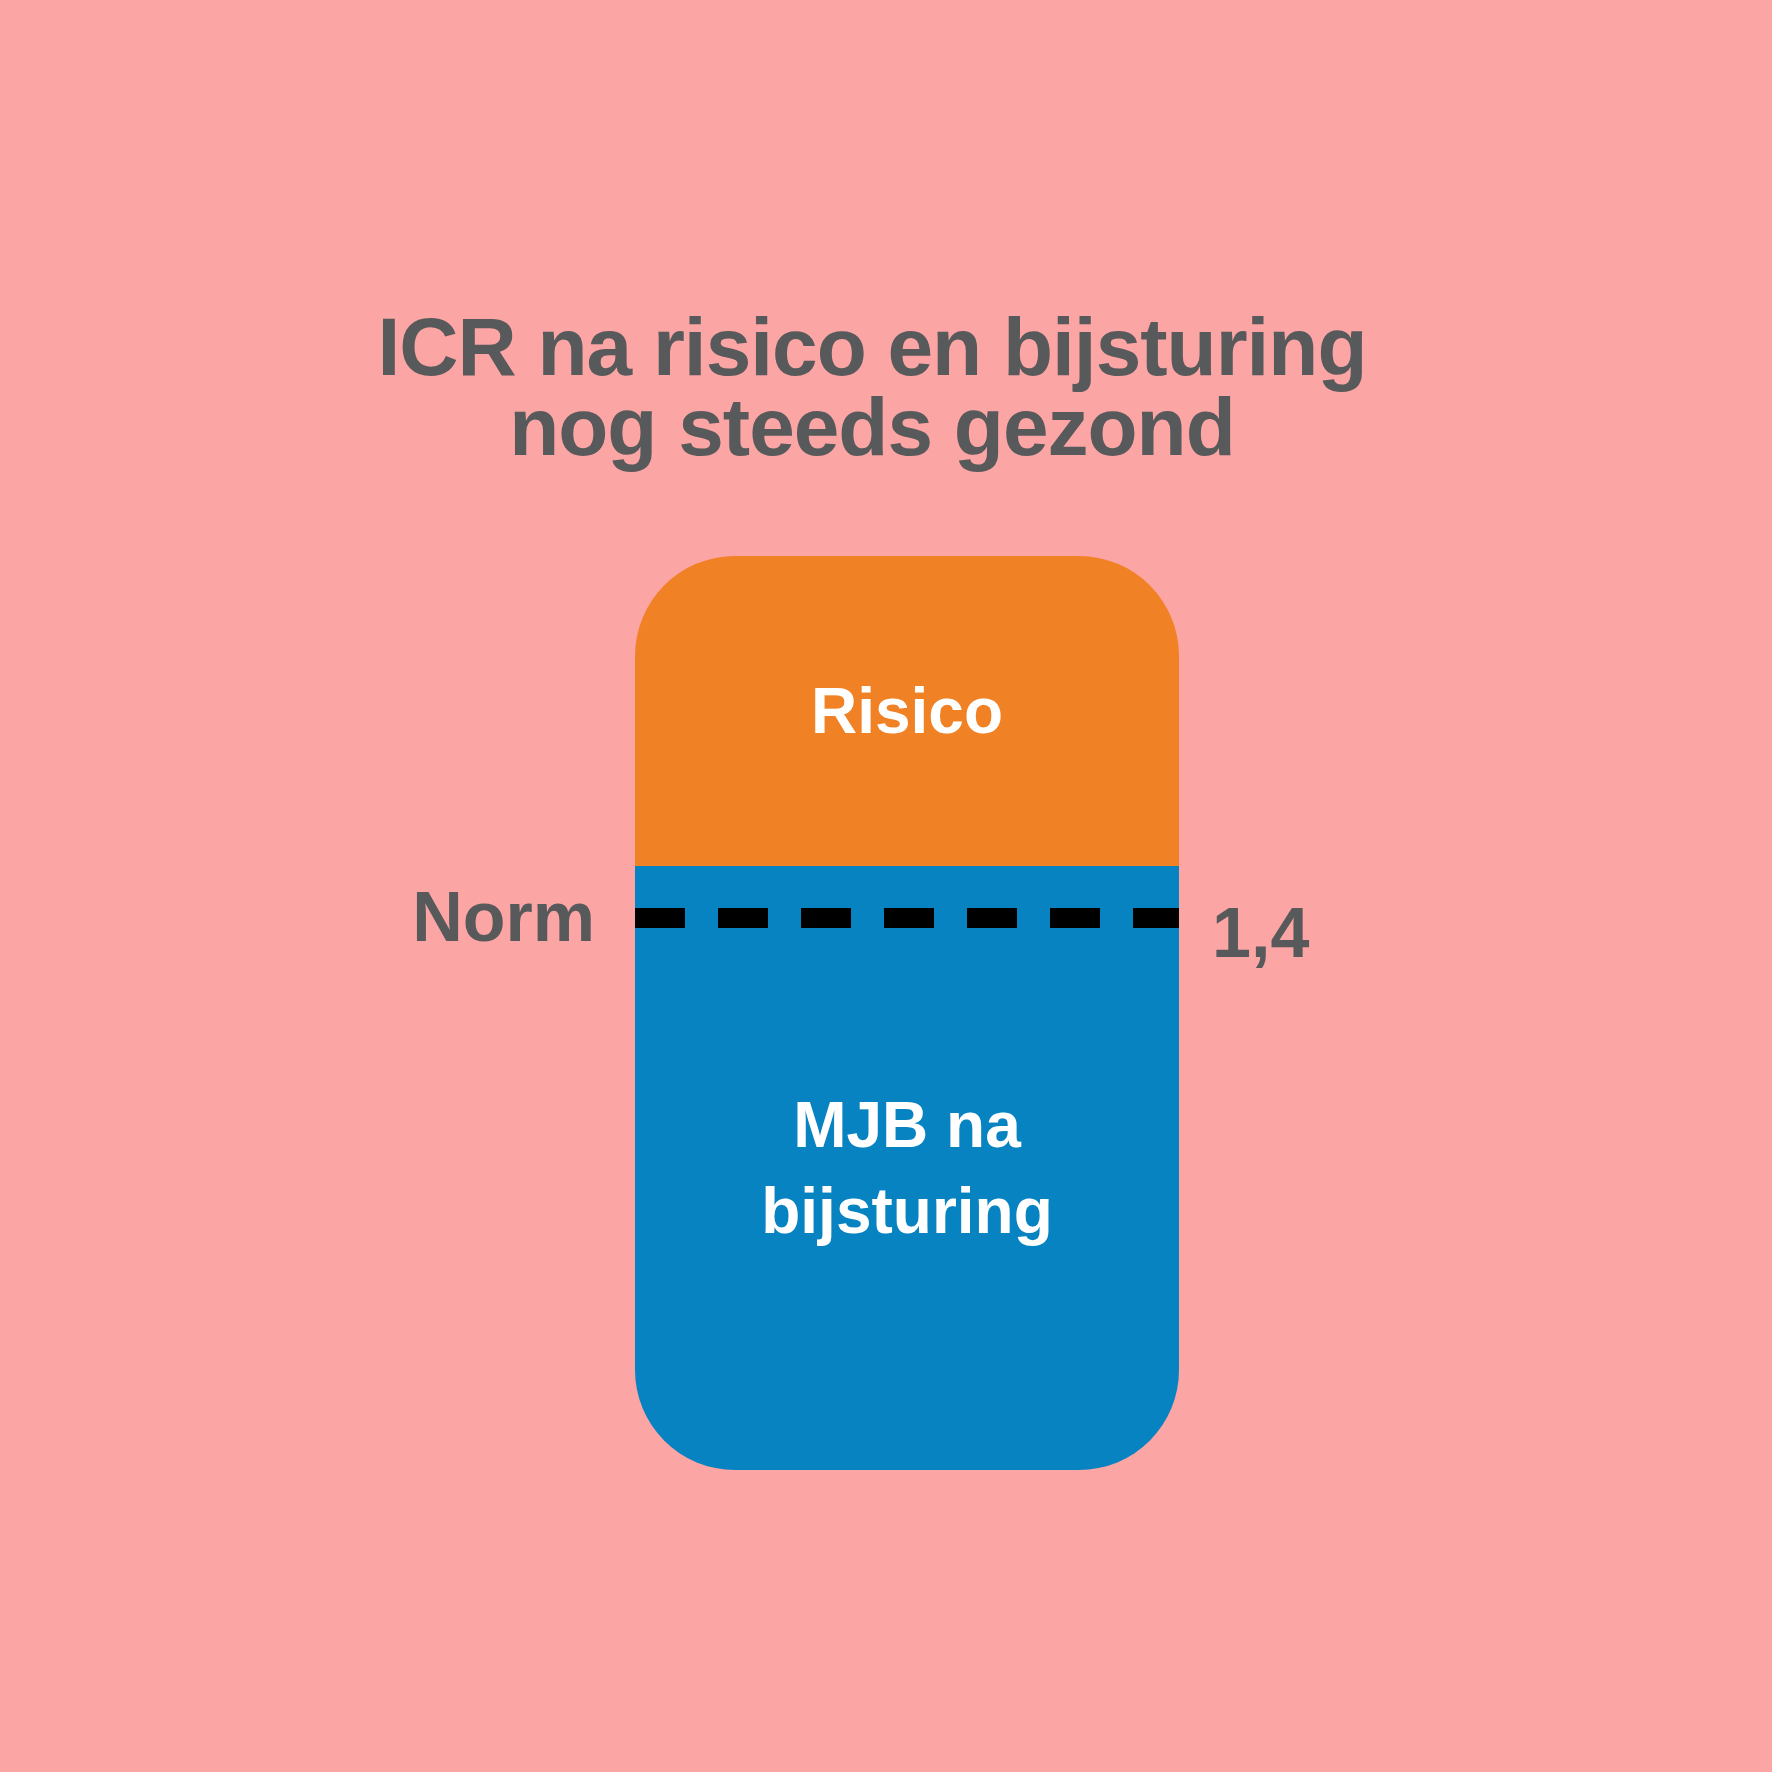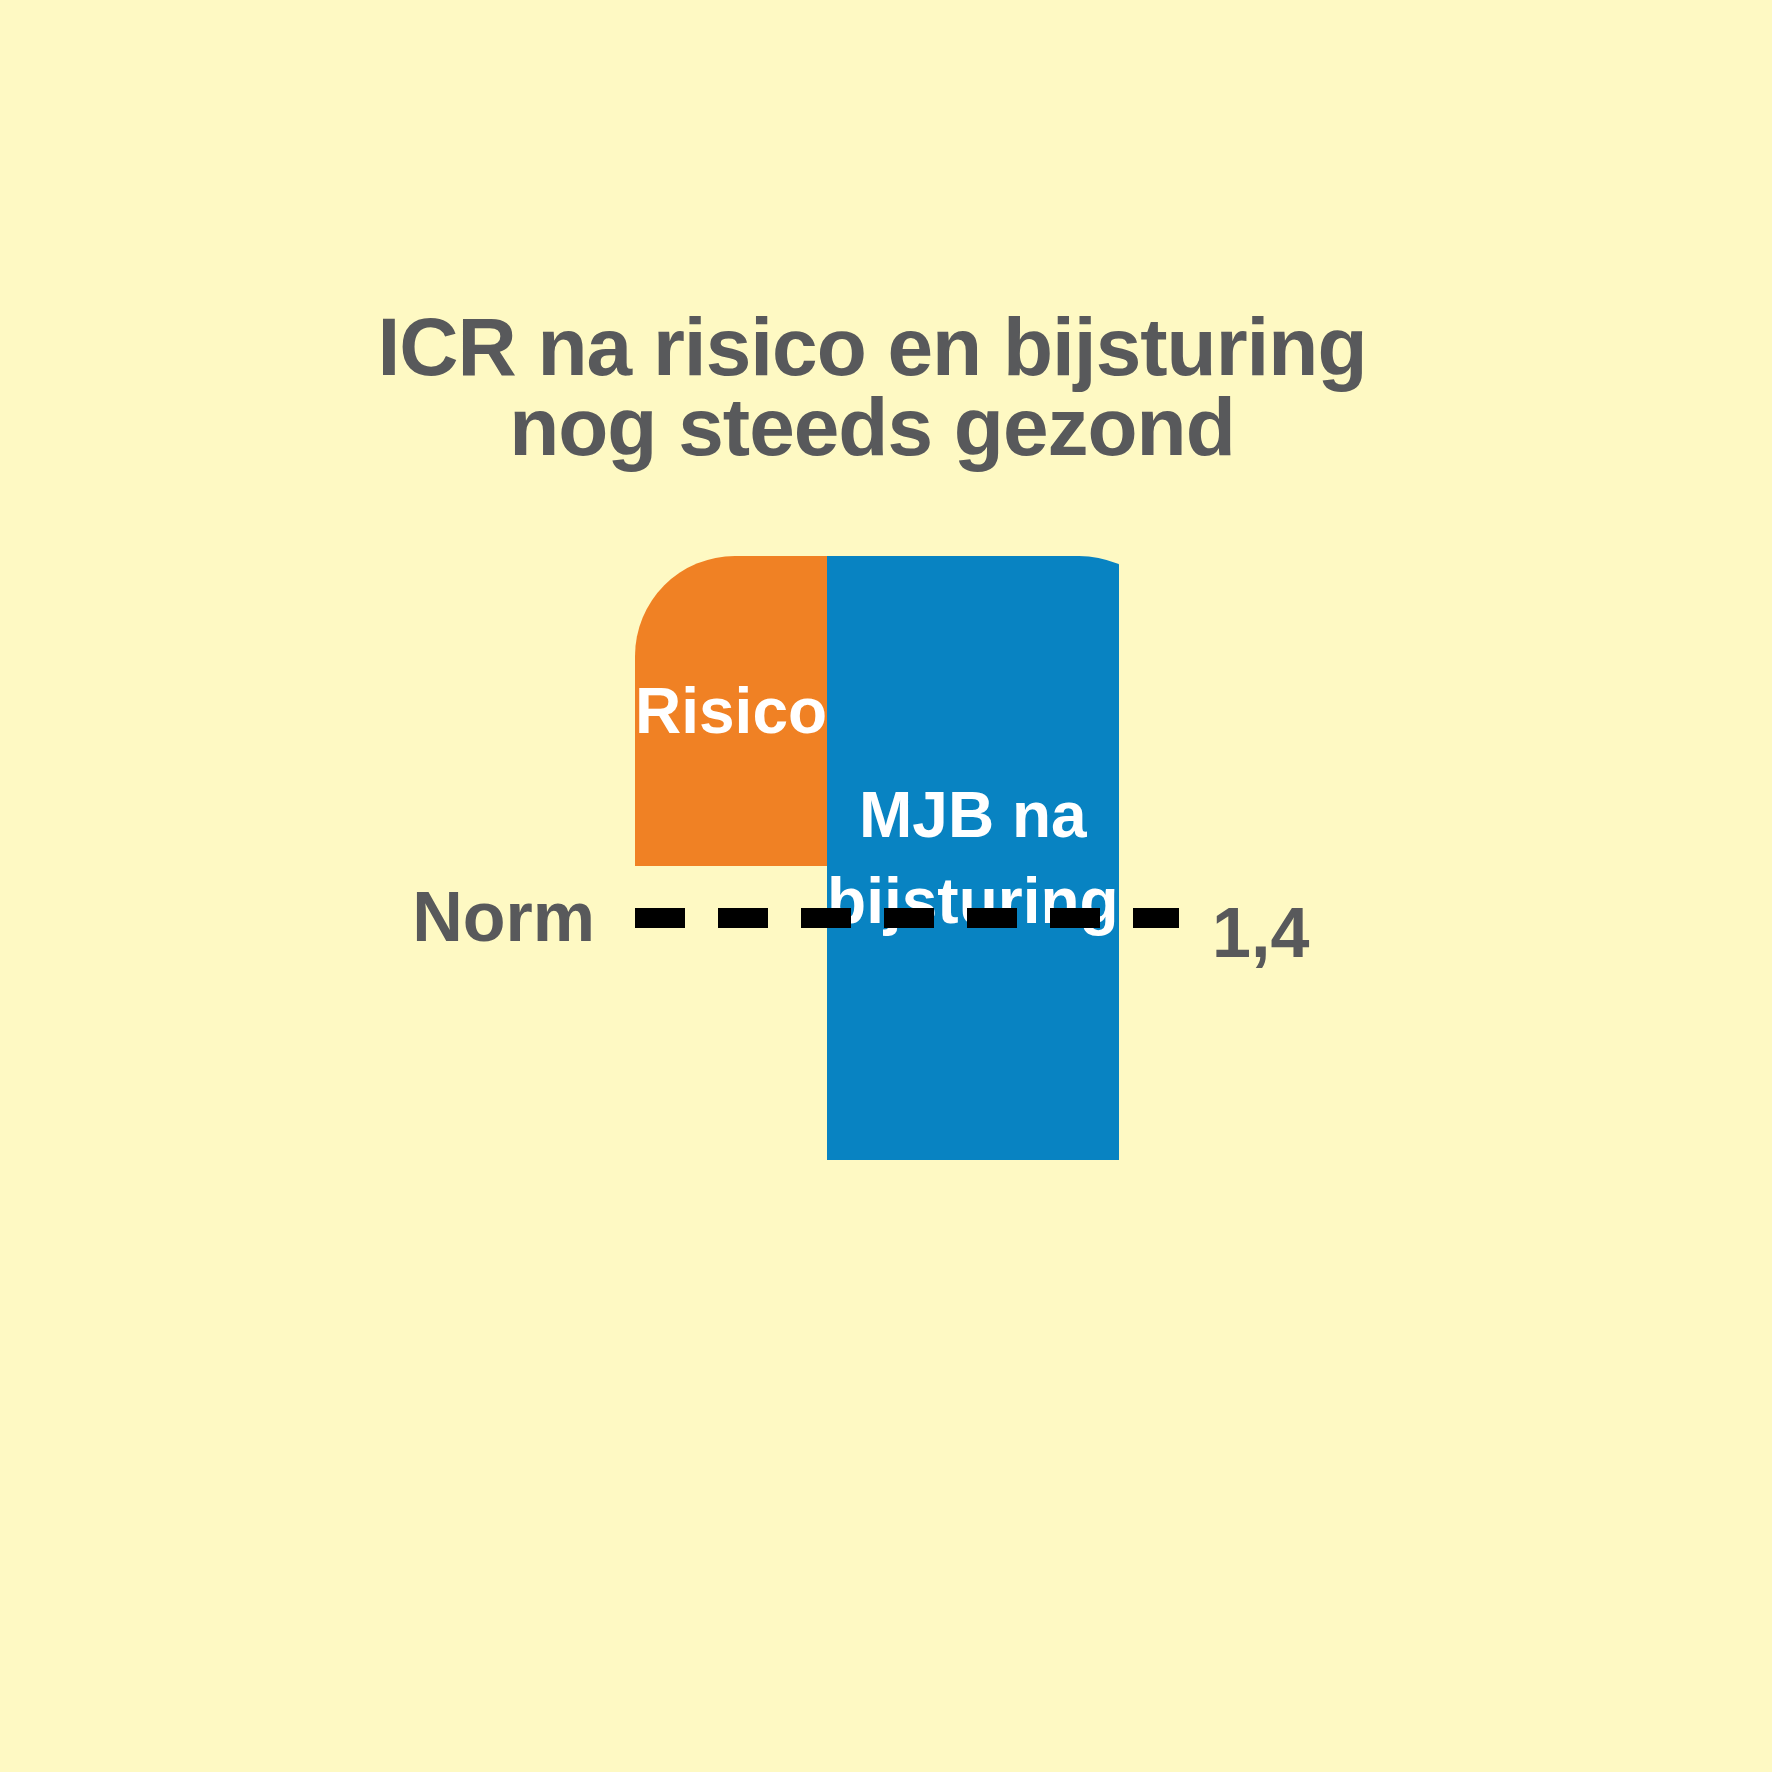--- a/index.html
+++ b/index.html
@@ -7,21 +7,21 @@
   body {
     width: 1772px;
     height: 1772px;
     position: relative;
     font-family: "Liberation Sans", "DejaVu Sans", sans-serif;
     overflow: hidden;
   }
   .canvas {
     position: absolute;
     inset: 0;
-    background: #fef9c3;
+    background: #fca5a5;
   }
   .chart-title {
     position: absolute;
     top: 307px;
     left: 0;
     width: 1744px;
     text-align: center;
     font-size: 82px;
     line-height: 80px;
     font-weight: bold;
@@ -31,21 +31,21 @@
   }
   .stacked-bar {
     position: absolute;
     left: 635px;
     top: 556px;
     width: 544px;
     height: 914px;
     border-radius: 100px;
     overflow: hidden;
     display: flex;
-    flex-direction: row;
+    flex-direction: column;
   }
   .segment {
     display: flex;
     align-items: center;
     justify-content: center;
     text-align: center;
   }
   .segment-risico {
     height: 310px;
     background: #F08124;

